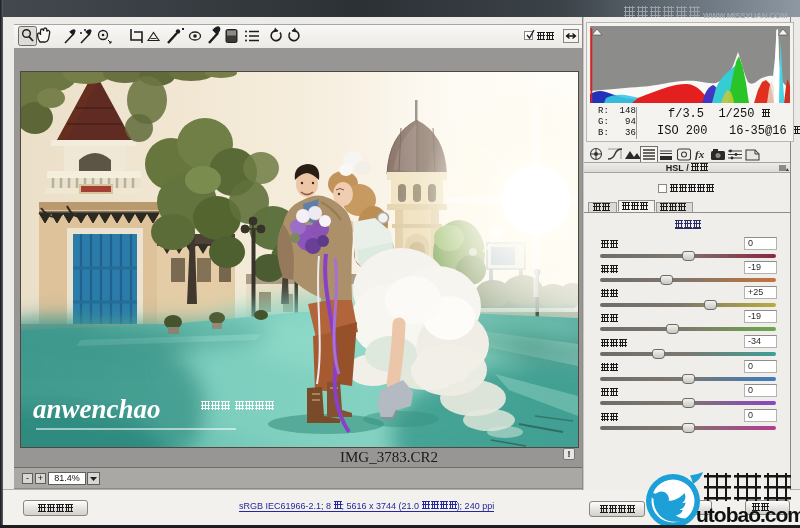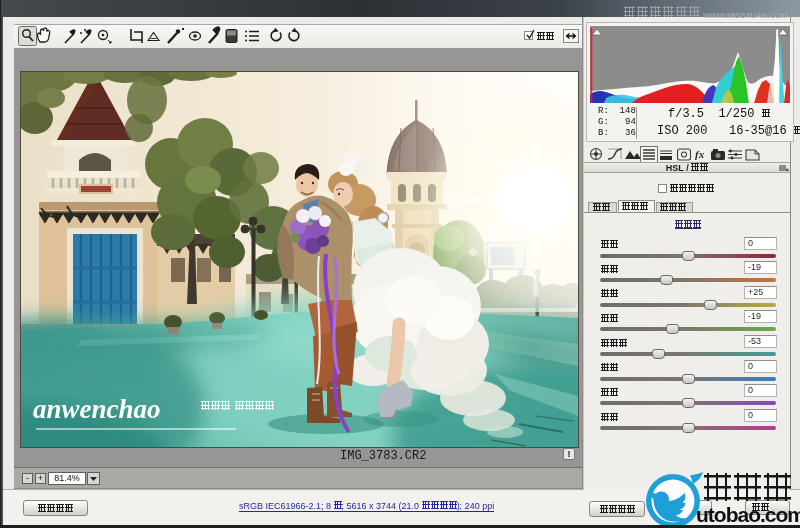--- a/index.html
+++ b/index.html
@@ -347,21 +347,21 @@
 <div class="abs" style="left:563px;top:448px;width:12px;height:12px;background:#e8e6e2;border:1px solid #777;border-radius:2px;box-sizing:border-box;font-size:9px;font-weight:bold;color:#222;text-align:center;line-height:10px">!</div>
 
 <div class="abs" style="left:14px;top:467px;width:568px;height:22px;background:#a9a8a5;border-top:1px solid #6f6e6c;border-bottom:1px solid #8a8986;box-sizing:border-box"></div>
 <div class="abs" style="left:22px;top:473px;width:11px;height:11px;background:#d9d7d3;border:1px solid #5f5e5b;box-sizing:border-box;color:#111;font-size:9px;line-height:9px;text-align:center">-</div>
 <div class="abs" style="left:35px;top:473px;width:11px;height:11px;background:#d9d7d3;border:1px solid #5f5e5b;box-sizing:border-box;color:#111;font-size:9px;line-height:9px;text-align:center">+</div>
 <div class="abs" style="left:48px;top:472px;width:38px;height:13px;background:#fff;border:1px solid #5f5e5b;box-sizing:border-box;font-size:9px;color:#111;text-align:center;line-height:11px">81.4%</div>
 <div class="abs" style="left:87px;top:472px;width:13px;height:13px;background:#d9d7d3;border:1px solid #5f5e5b;box-sizing:border-box"></div>
 <svg class="abs" style="left:89px;top:476px" width="9" height="6" viewBox="0 0 9 6">
       <path d="M1 1 l3.5 4 3.5-4z" fill="#222"></path>
     </svg>
-<div class="abs" style="left:340px;top:449px;font-family:Liberation Mono, monospace;font-size:12px;color:#1a1a1a">IMG_3783.CR2</div>
+<div class="abs" style="left:340px;top:449px;font-family:Liberation Serif, serif;font-size:15px;color:#1a1a1a">IMG_3783.CR2</div>
 
 <div class="abs" style="left:0;top:489px;width:800px;height:39px;background:#F2F1EE;border-top:1px solid #b3b1ad;box-sizing:border-box"></div>
 <div class="btn" style="left:23px;top:500px;width:65px;height:16px"></div>
 <span class="abs row" style="left:38px;top:504px"><i class="z c8"></i><i class="z c8"></i><i class="z c8"></i><i class="z c8"></i></span>
 <div class="abs row" style="left:239px;top:501px;font-size:9px;color:#2626a0;border-bottom:1px solid #2626a0;line-height:10px">sRGB IEC61966-2.1; 8 <i class="z" style="width:8px;height:8px;--c:#2626a0"></i>;  5616 x 3744 (21.0 <i class="z" style="width:8px;height:8px;margin-right:1px;--c:#2626a0"></i><i class="z" style="width:8px;height:8px;margin-right:1px;--c:#2626a0"></i><i class="z" style="width:8px;height:8px;margin-right:1px;--c:#2626a0"></i><i class="z" style="width:8px;height:8px;--c:#2626a0"></i>); 240 ppi</div>
 <div class="btn" style="left:589px;top:501px;width:56px;height:16px"></div>
 <span class="abs row" style="left:600px;top:505px"><i class="z c8"></i><i class="z c8"></i><i class="z c8"></i><i class="z c8"></i></span>
 <div class="btn" style="left:655px;top:500px;width:57px;height:15px"></div>
 <div class="btn" style="left:745px;top:500px;width:45px;height:15px"></div>
 <span class="abs row" style="left:752px;top:503px"><i class="z c8"></i><i class="z c8"></i></span>
@@ -453,21 +453,21 @@
       <div class="thumb" style="left:660.38px;top:275.16px"></div>
       <span class="abs row" style="left:601px;top:289.32px"><i class="z c8"></i><i class="z c8"></i></span>
       <div class="vbox" style="left:744px;top:285.82px">+25</div>
       <div class="track" style="top:302.82px;background:linear-gradient(to right,#6f6c68,#7d766e 45%,#b8ad3e)"></div>
       <div class="thumb" style="left:703.5px;top:299.82px"></div>
       <span class="abs row" style="left:601px;top:313.98px"><i class="z c8"></i><i class="z c8"></i></span>
       <div class="vbox" style="left:744px;top:310.48px">-19</div>
       <div class="track" style="top:327.48px;background:linear-gradient(to right,#6f6c68,#7d766e 45%,#6da74e)"></div>
       <div class="thumb" style="left:665.66px;top:324.48px"></div>
       <span class="abs row" style="left:601px;top:338.64px"><i class="z c8"></i><i class="z c8"></i><i class="z c8"></i></span>
-      <div class="vbox" style="left:744px;top:335.14px">-53</div>
+      <div class="vbox" style="left:744px;top:335.14px">-34</div>
       <div class="track" style="top:352.14px;background:linear-gradient(to right,#6f6c68,#7d766e 45%,#3f9e96)"></div>
       <div class="thumb" style="left:651.58px;top:349.14px"></div>
       <span class="abs row" style="left:601px;top:363.3px"><i class="z c8"></i><i class="z c8"></i></span>
       <div class="vbox" style="left:744px;top:359.8px">0</div>
       <div class="track" style="top:376.8px;background:linear-gradient(to right,#6f6c68,#7d766e 45%,#3c7cc0)"></div>
       <div class="thumb" style="left:681.5px;top:373.8px"></div>
       <span class="abs row" style="left:601px;top:387.96000000000004px"><i class="z c8"></i><i class="z c8"></i></span>
       <div class="vbox" style="left:744px;top:384.46000000000004px">0</div>
       <div class="track" style="top:401.46000000000004px;background:linear-gradient(to right,#6f6c68,#7d766e 45%,#8a46c0)"></div>
       <div class="thumb" style="left:681.5px;top:398.46000000000004px"></div>

